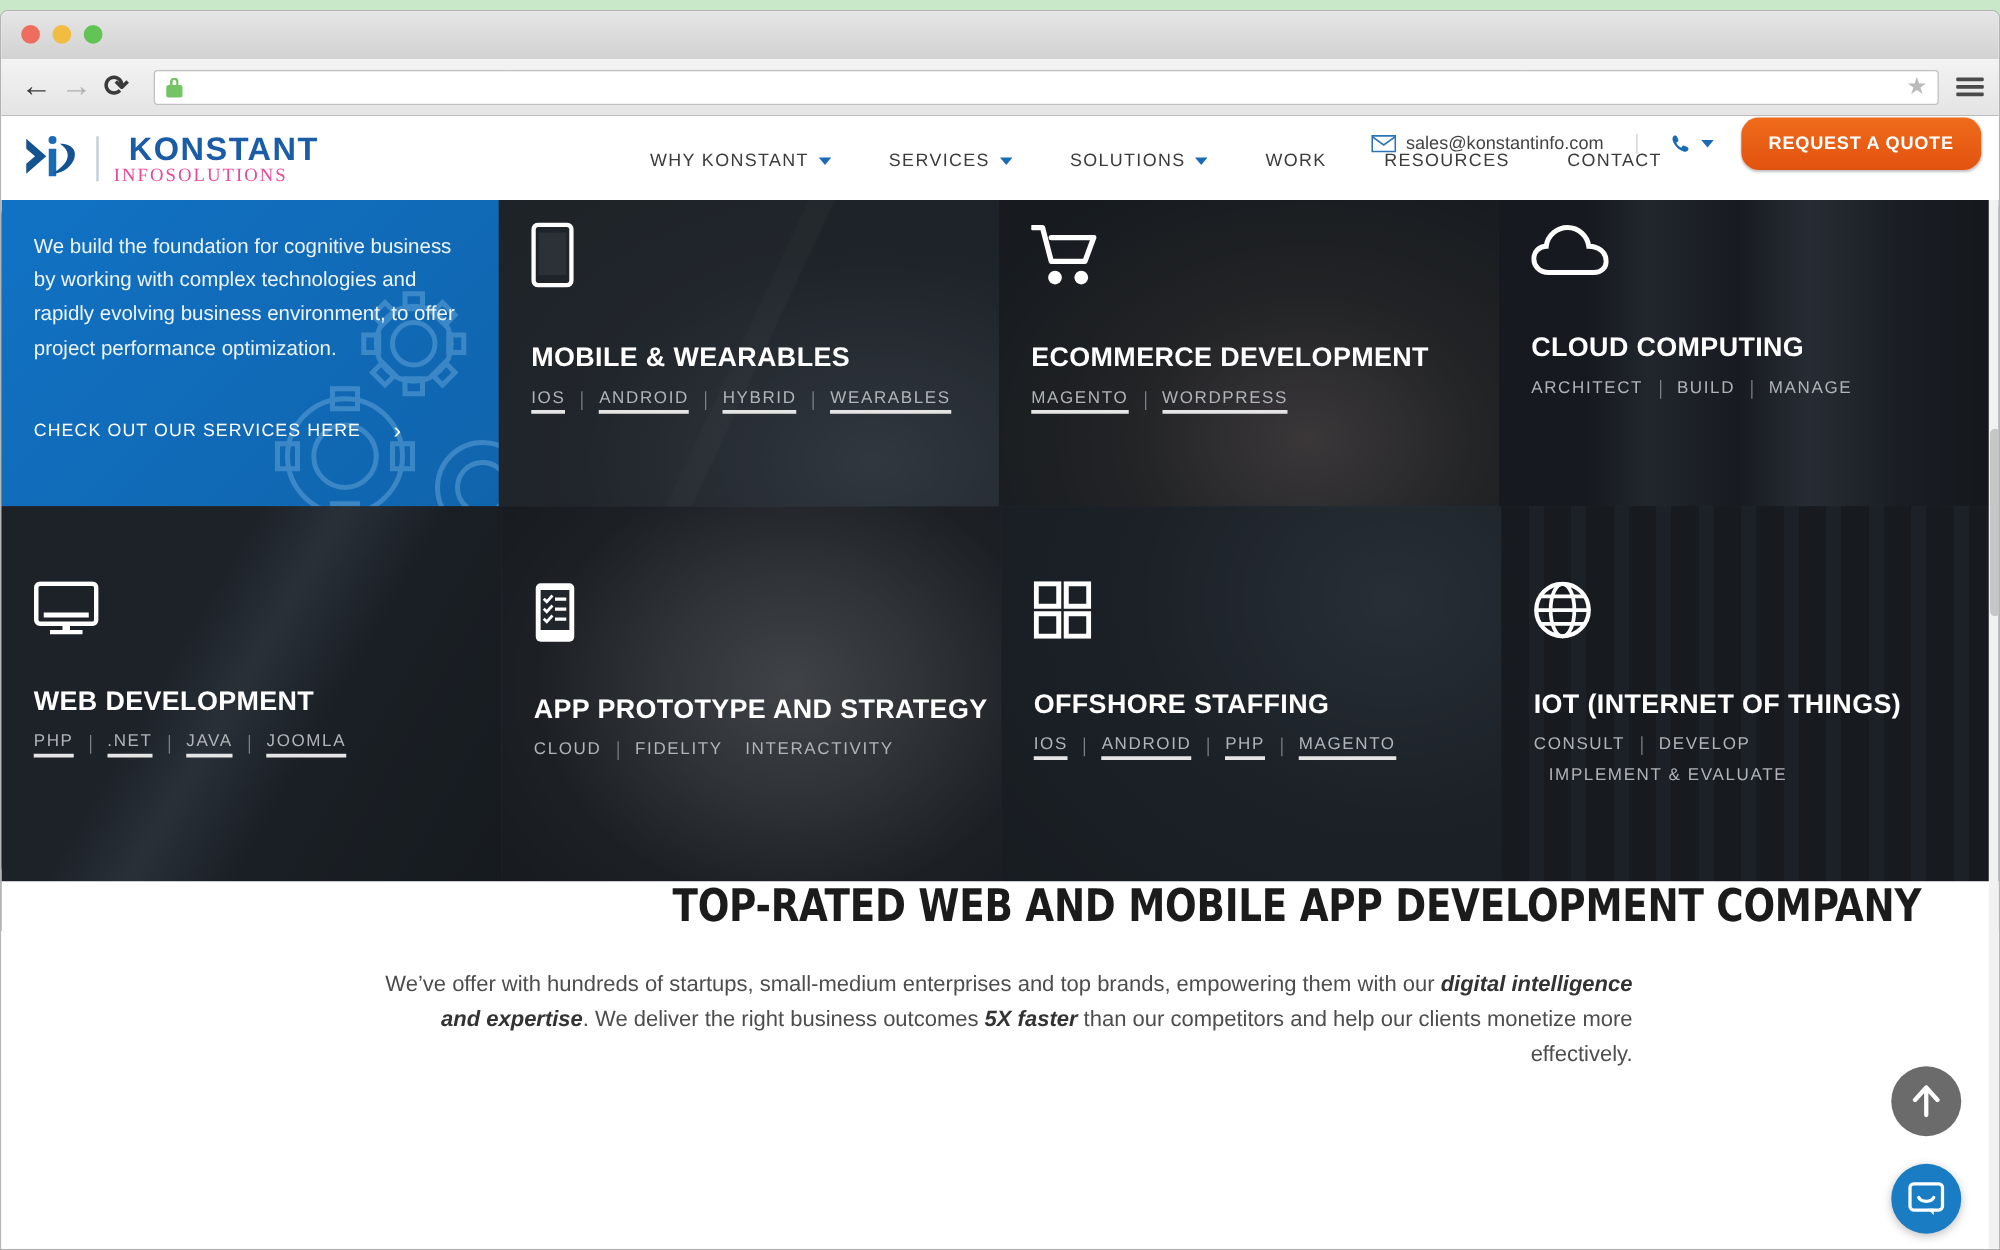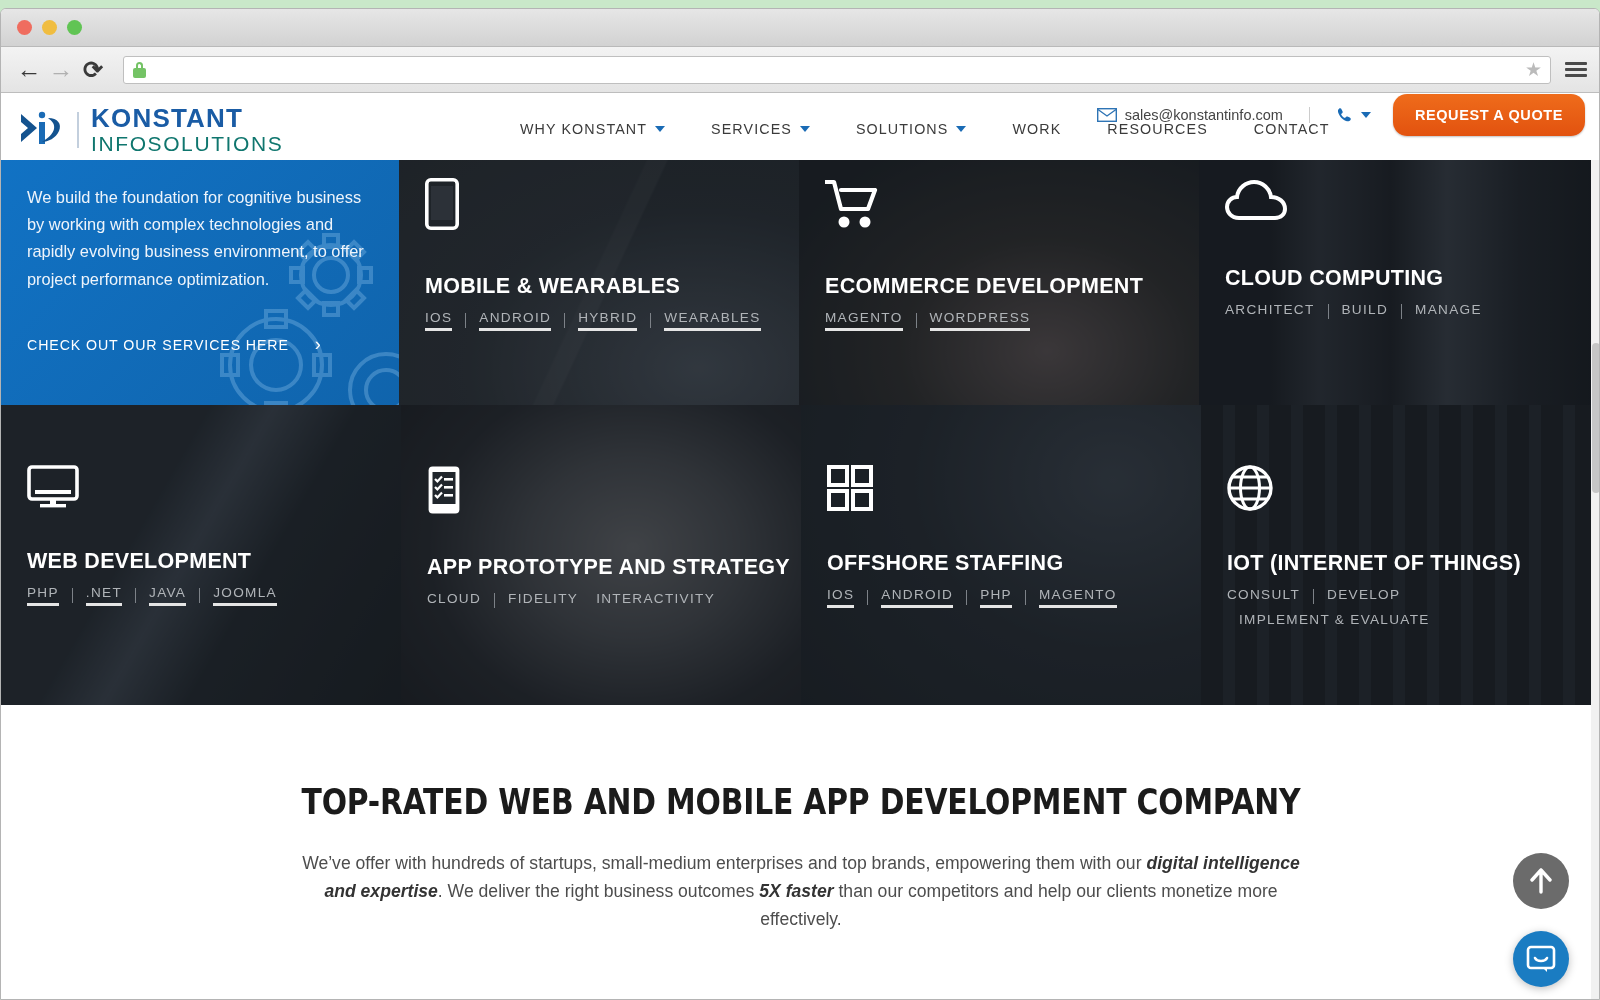--- a/index.html
+++ b/index.html
@@ -64,22 +64,22 @@
   }
 
   
   .site-header {
     position:relative; height:67px; background:#fff; z-index:20;
   }
   .logo { position:absolute; left:16px; top:12px; display:flex; align-items:center; }
   .logo-mark { width:56px; height:44px; }
   .logo-divider { width:2px; height:36px; background:#c3cfdd; margin:0 12px 0 4px; }
   .logo-text { line-height:1; }
-  .logo-text .t1 { font-size:26px; font-weight:bold; color:#1a5ca5; letter-spacing:1.2px; }
-  .logo-text .t2 { font-size:21px; color:#0f766e; letter-spacing:1.6px; margin-top:2px;}
+  .logo-text .t1 { font-size:26px; font-weight:bold; color:#1a5ca5; letter-spacing:1.2px;margin-left:12px; }
+  .logo-text .t2 { font-size:15px; color:#ec4899; letter-spacing:1.6px; margin-top:2px;font-family:Liberation Serif, serif;}
 
   .topbar {
     position:absolute; right:0; top:0; display:flex; align-items:center; height:44px;
   }
   .topbar .mail-icon { margin-right:8px; display:flex; }
   .topbar .email {
     font-size:14.5px; color:#444;
   }
   .topbar .sep { width:1px; height:16px; background:#ccc; margin:0 26px; }
   .phone-wrap { display:flex; align-items:center; }
@@ -165,21 +165,21 @@
       radial-gradient(ellipse at 78% 22%, #4a535f 0%, #2b3139 45%, #1d2228 100%); }
   .bg-iot { background:
       repeating-linear-gradient(90deg, #1d2126 0 22px, #2b3138 22px 34px),
       #1d2126; }
   .shade { position:absolute; inset:0; background:rgba(20,24,29,.62); }
   .shade.light { background:rgba(20,24,29,.50); }
   .shade.heavy { background:rgba(16,19,23,.72); }
 
   
   .about {
-    position:relative; background:#fff; padding-top:76px; text-align:center;
+    position:relative; background:#fff; text-align:right;
   }
   .about h2 {
     font-family:"Liberation Sans Narrow","DejaVu Sans Condensed","Liberation Sans", sans-serif;
     font-size:36px; font-weight:bold; color:#1b1b1b; letter-spacing:-0.2px;
     transform:scaleX(.92); transform-origin:center;
   }
   .about p {
     max-width:1010px; margin:28px auto 0; font-size:17.6px; line-height:1.58;
     color:#4d4d4d;
   }

